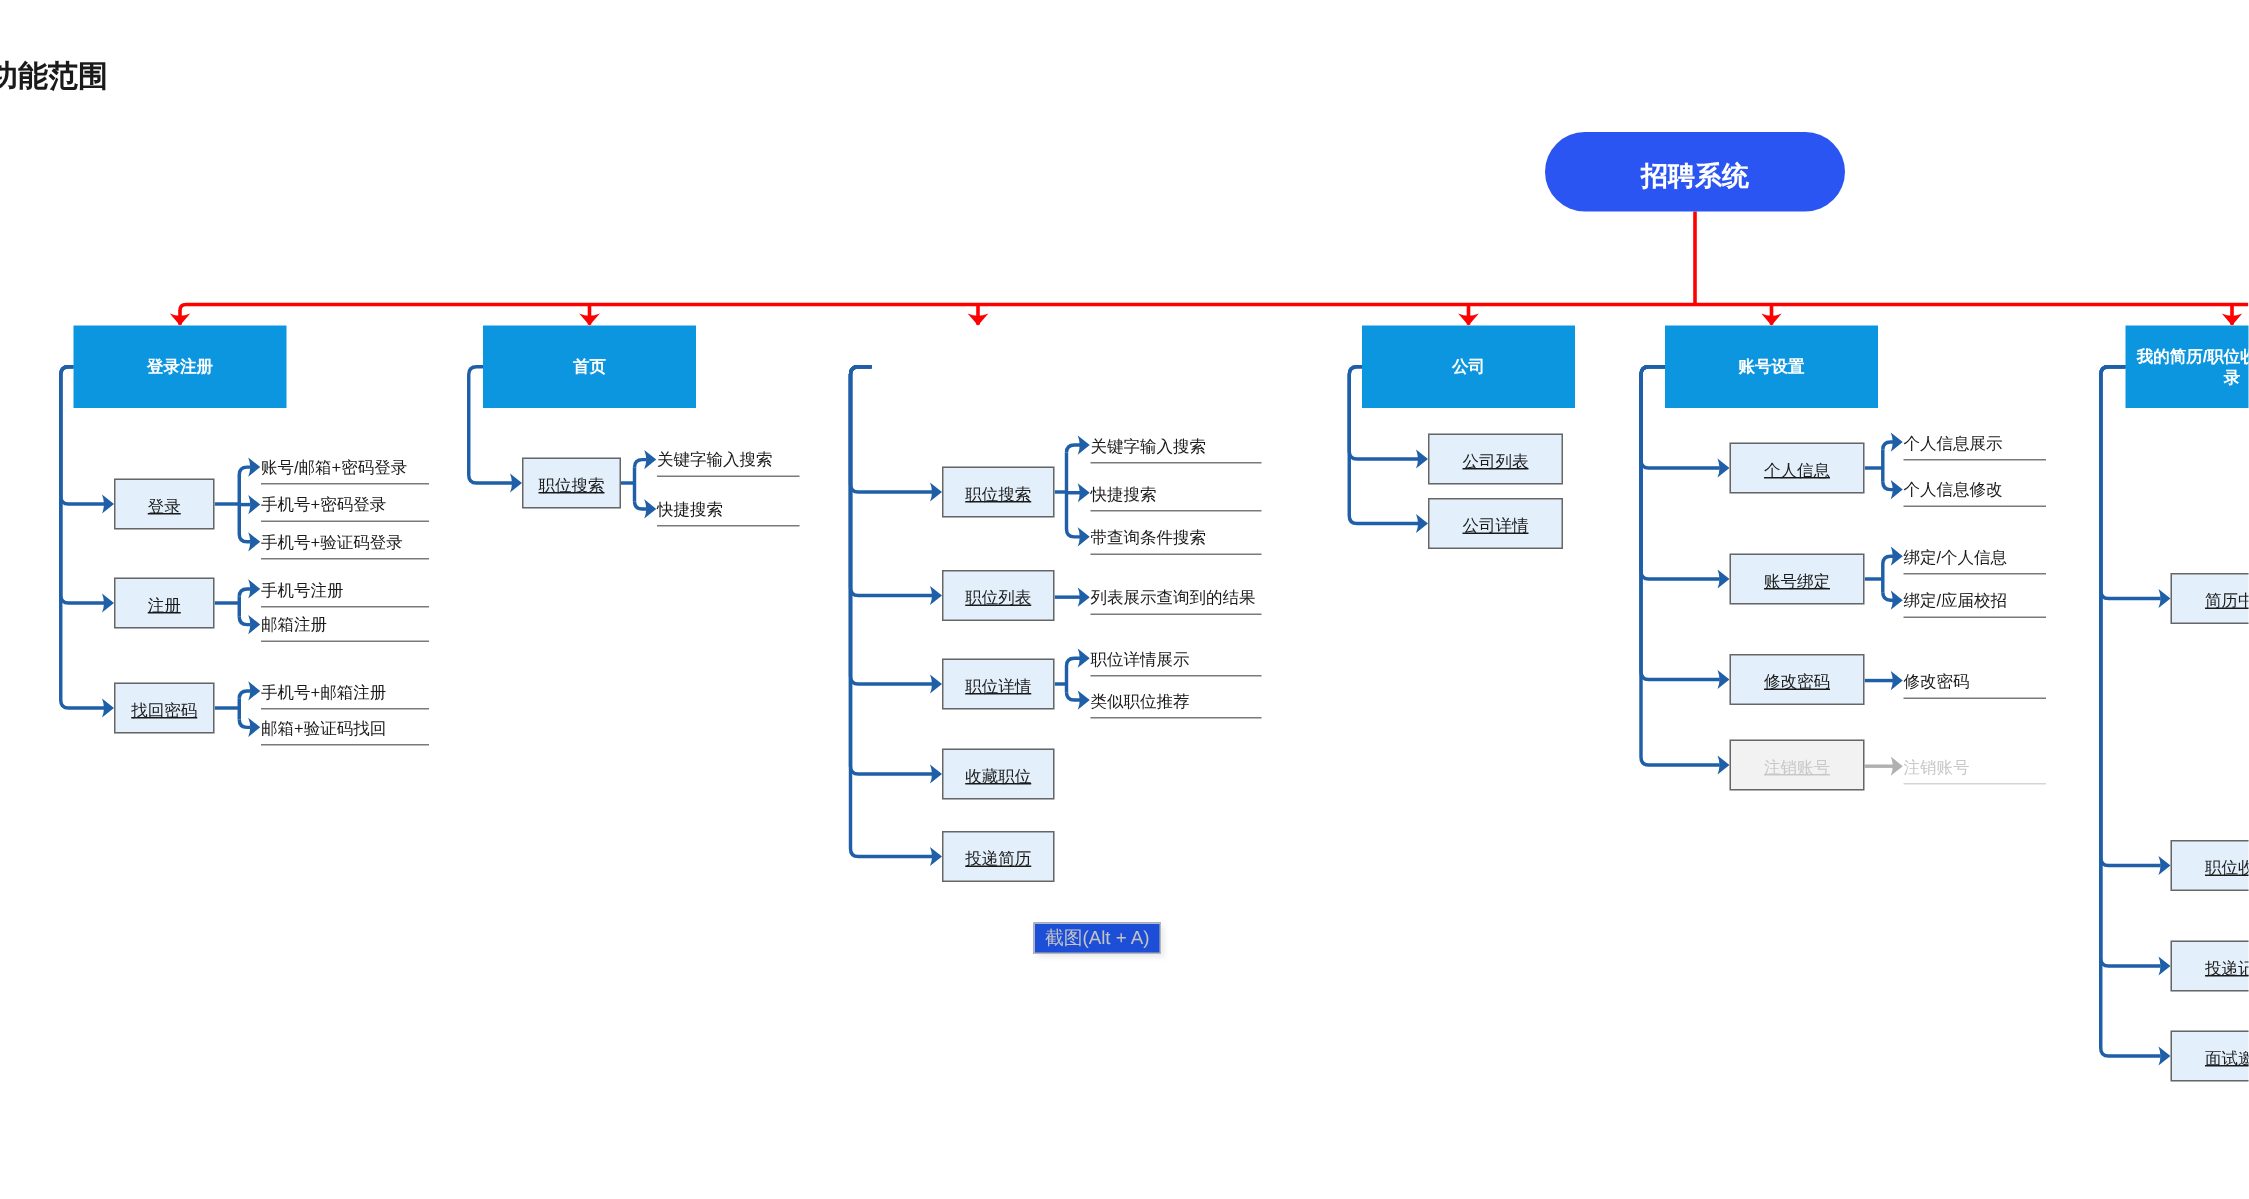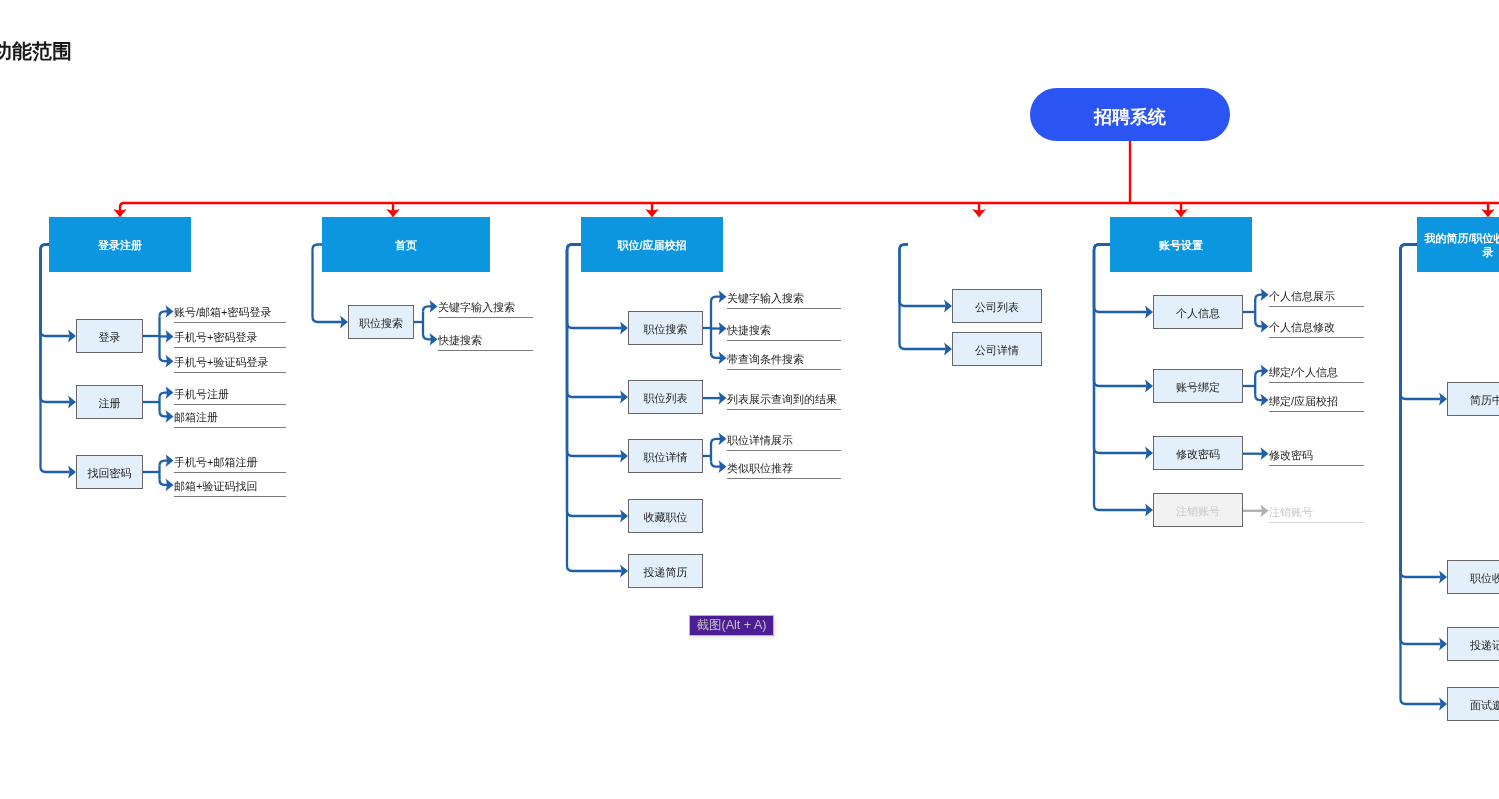--- a/index.html
+++ b/index.html
@@ -12,29 +12,29 @@
   #page-title{position:absolute;left:-8px;top:10px;font-size:20px;font-weight:bold;
               letter-spacing:0;white-space:nowrap;line-height:26px;}
   .node{position:absolute;display:flex;align-items:center;justify-content:center;
         text-align:center;box-sizing:border-box;}
   .node.root{background:#2b55f2;border-radius:27px;color:#fff;font-size:18px;font-weight:bold;}
   .node.root span{position:relative;top:2px;}
   .node.branch{background:#0d96e0;color:#fff;font-size:11px;font-weight:bold;
                padding:0 6px;line-height:14px;}
   .node.branch span{position:relative;top:0.5px;}
   .node.leaf{background:#e3f0fc;border:1.2px solid #666666;font-size:11px;}
-  .node.leaf span{position:relative;top:1px;}
+  .node.leaf span{position:relative;top:1px;text-decoration:underline;}
   .node.leaf.disabled{background:#f2f2f2;border-color:#666666;color:#c8c8c8;}
   .item{position:absolute;height:16px;}
   .item .item-text{position:absolute;left:0px;top:1px;font-size:11px;line-height:16px;white-space:nowrap;}
   .item .item-rule{position:absolute;left:0;top:19px;width:100%;height:0;border-top:1px solid #7a7a7a;}
   .item.disabled .item-text{color:#c8c8c8;}
   .item.disabled .item-rule{border-top-color:#d5d5d5;}
   #hint{position:absolute;left:689px;top:587px;width:85px;height:21px;
-        background:#4c1d95;border:1.2px solid #b7b7b7;box-shadow:2px 2px 4px rgba(0,0,0,.09);
+        background:#1d4ed8;border:1.2px solid #b7b7b7;box-shadow:2px 2px 4px rgba(0,0,0,.09);
         font-size:12.5px;color:#c4c4c4;display:flex;align-items:center;justify-content:center;
         box-sizing:border-box;}
 </style>
 </head>
 <body>
 
 <div id="canvas">
   <div id="page-title">功能范围</div>
   <svg id="wires" width="1499" height="799" viewBox="0 0 1499 799">
     <path fill="none" stroke="#ff0000" stroke-width="2.4" d="M 120.0 188.5 L 120.0 179.0 Q 120.0 175.0 124.0 175.0 L 1499 175.0"></path>
@@ -183,37 +183,34 @@
       <span>找回密码</span>
     </div>
   <div class="item" style="left:174px;top:424.6px;width:112px">
       <span class="item-text">手机号+邮箱注册</span>
       <span class="item-rule"></span>
     </div>
   <div class="item" style="left:174px;top:448.9px;width:112px">
       <span class="item-text">邮箱+验证码找回</span>
       <span class="item-rule"></span>
     </div>
-  <div class="node branch" style="left:322px;top:189px;width:168px;height:55px">
+  <div class="node branch" style="left:322px;top:189px;width:142px;height:55px">
       <span>首页</span>
     </div>
   <div class="node leaf" style="left:348px;top:277px;width:66px;height:34px">
       <span>职位搜索</span>
     </div>
   <div class="item" style="left:438px;top:270.4px;width:95px">
       <span class="item-text">关键字输入搜索</span>
       <span class="item-rule"></span>
     </div>
   <div class="item" style="left:438px;top:303.3px;width:95px">
       <span class="item-text">快捷搜索</span>
       <span class="item-rule"></span>
     </div>
-  <div class="node branch" style="left:581px;top:189px;width:142px;height:55px">
-      <span>职位/应届校招</span>
-    </div>
   <div class="node leaf" style="left:628px;top:283px;width:75px;height:34px">
       <span>职位搜索</span>
     </div>
   <div class="item" style="left:727px;top:260.7px;width:114px">
       <span class="item-text">关键字输入搜索</span>
       <span class="item-rule"></span>
     </div>
   <div class="item" style="left:727px;top:292.5px;width:114px">
       <span class="item-text">快捷搜索</span>
       <span class="item-rule"></span>
@@ -238,20 +235,23 @@
     </div>
   <div class="item" style="left:727px;top:430.7px;width:114px">
       <span class="item-text">类似职位推荐</span>
       <span class="item-rule"></span>
     </div>
   <div class="node leaf" style="left:628px;top:471px;width:75px;height:34px">
       <span>收藏职位</span>
     </div>
   <div class="node leaf" style="left:628px;top:526px;width:75px;height:34px">
       <span>投递简历</span>
+    </div>
+  <div class="node branch" style="left:908px;top:189px;width:142px;height:55px">
+      <span>公司</span>
     </div>
   <div class="node leaf" style="left:952px;top:261px;width:90px;height:34px">
       <span>公司列表</span>
     </div>
   <div class="node leaf" style="left:952px;top:304px;width:90px;height:34px">
       <span>公司详情</span>
     </div>
   <div class="node branch" style="left:1110px;top:189px;width:142px;height:55px">
       <span>账号设置</span>
     </div>

